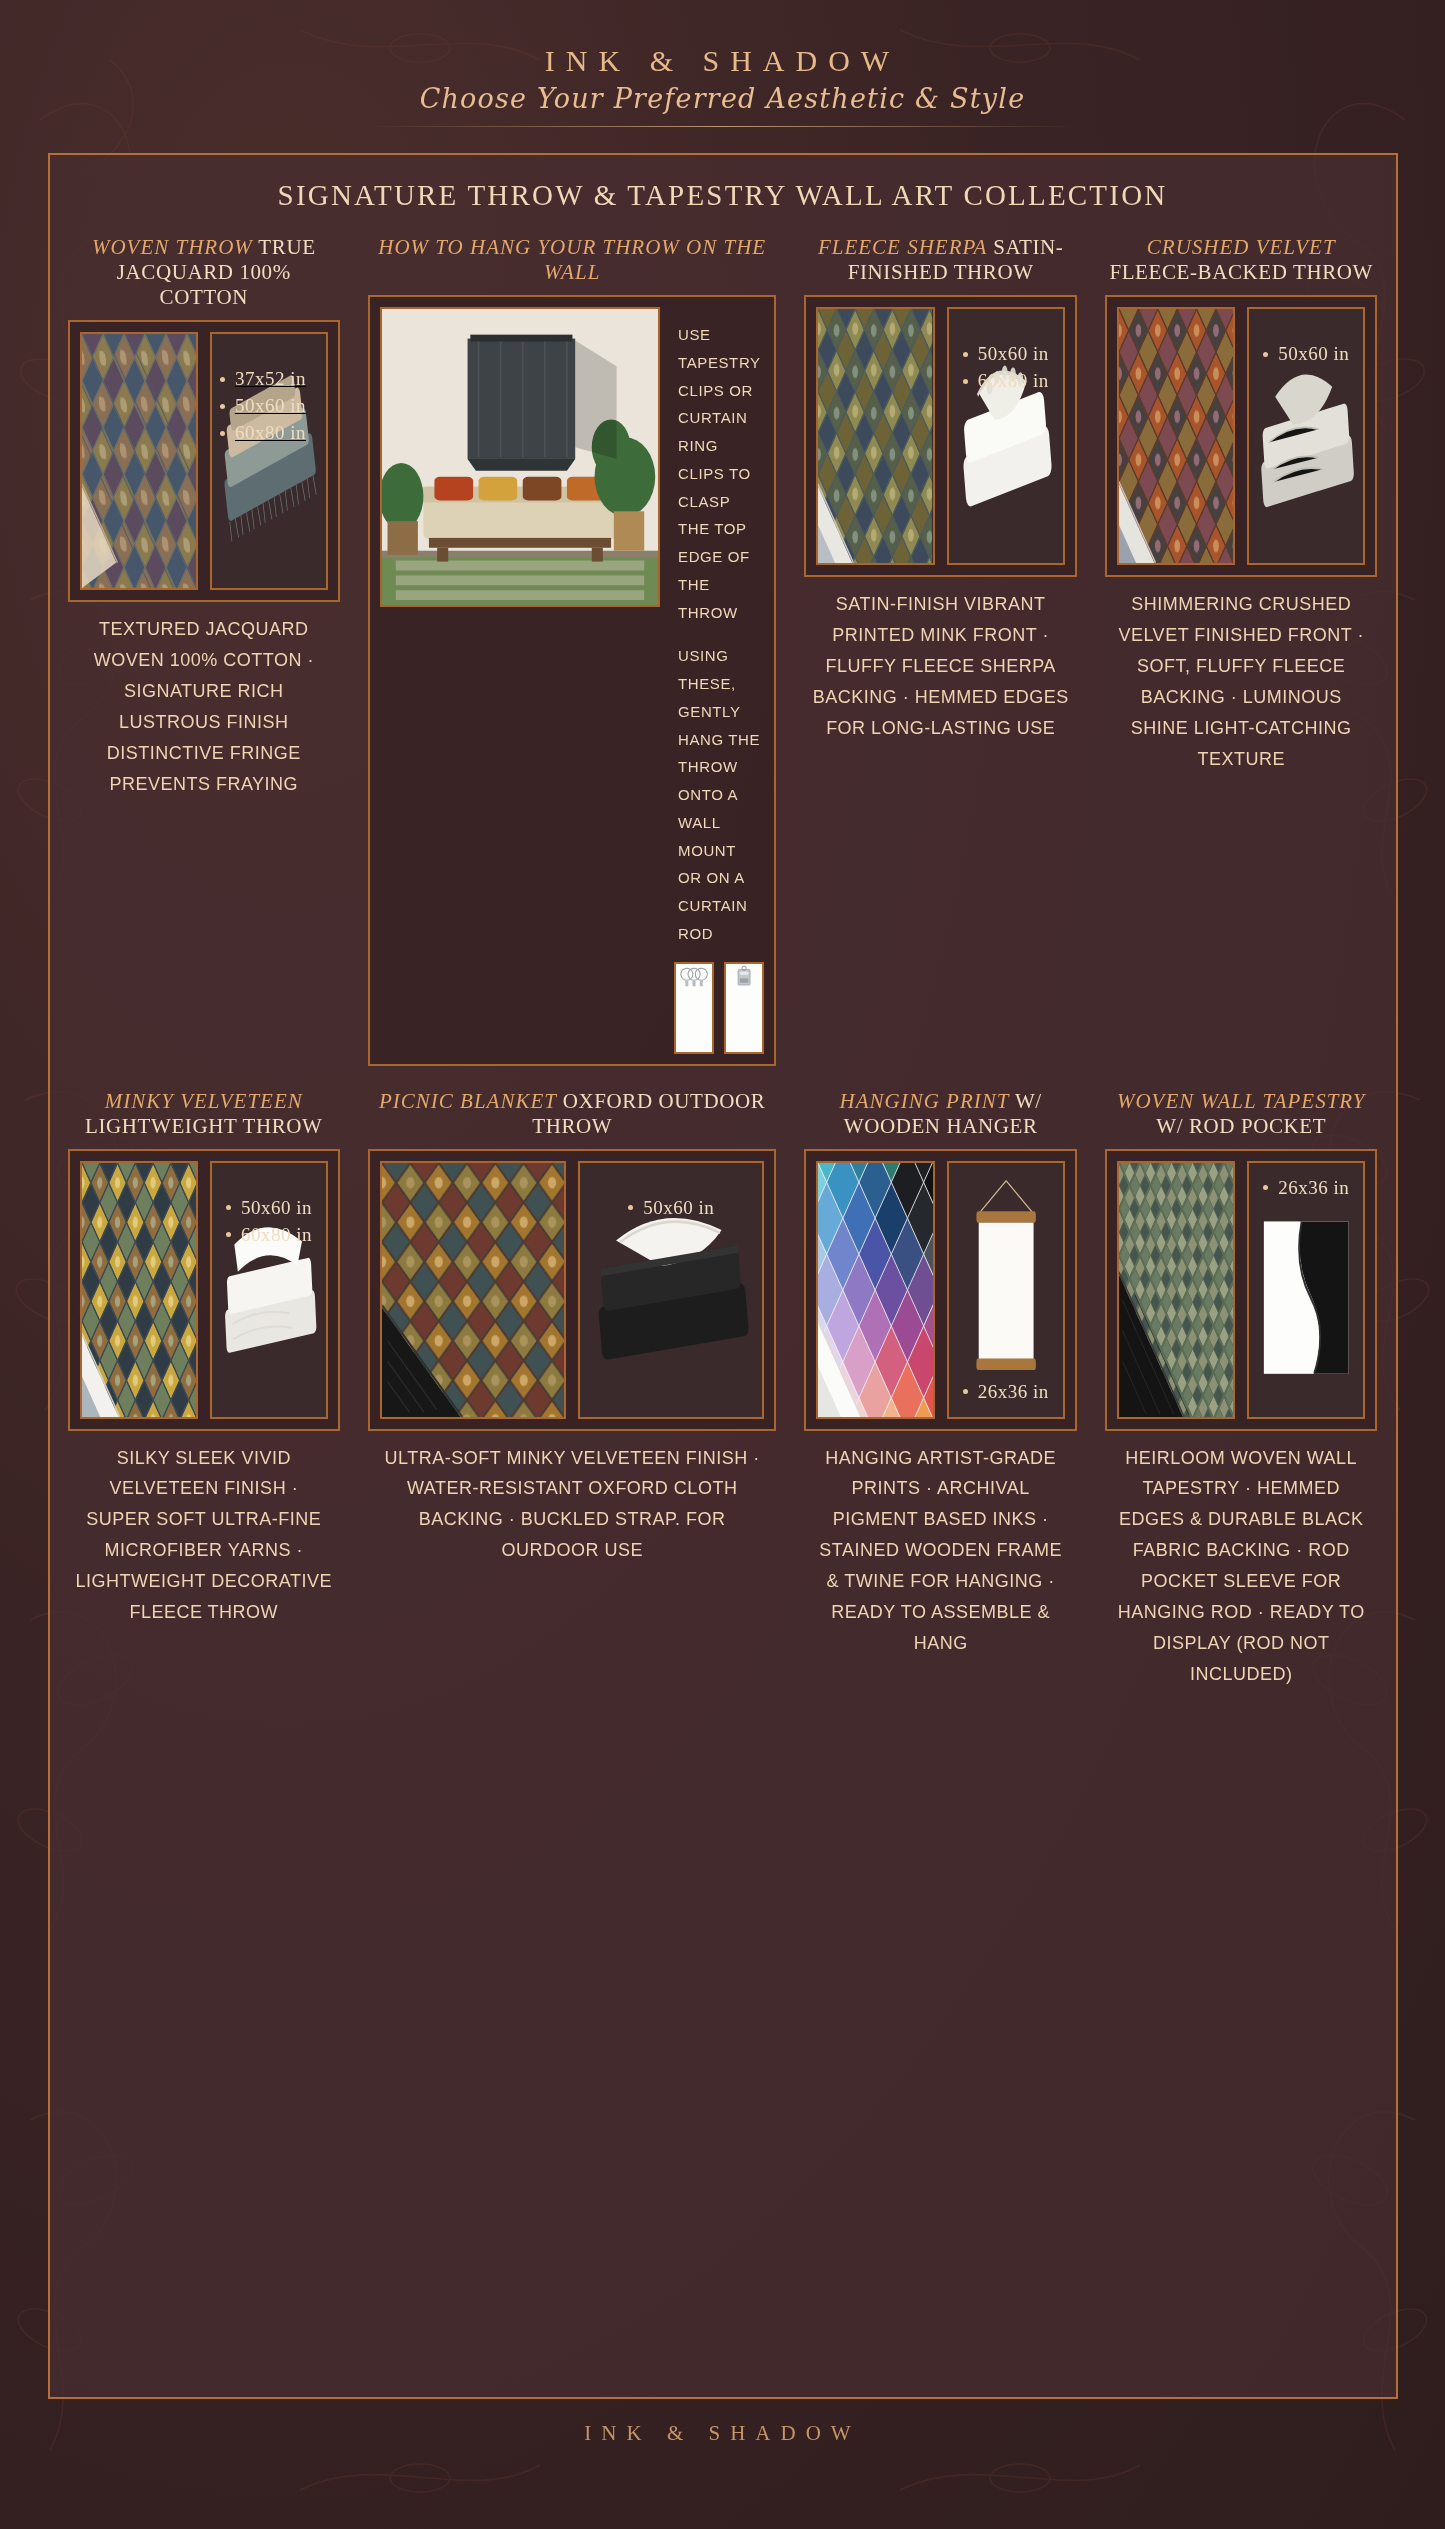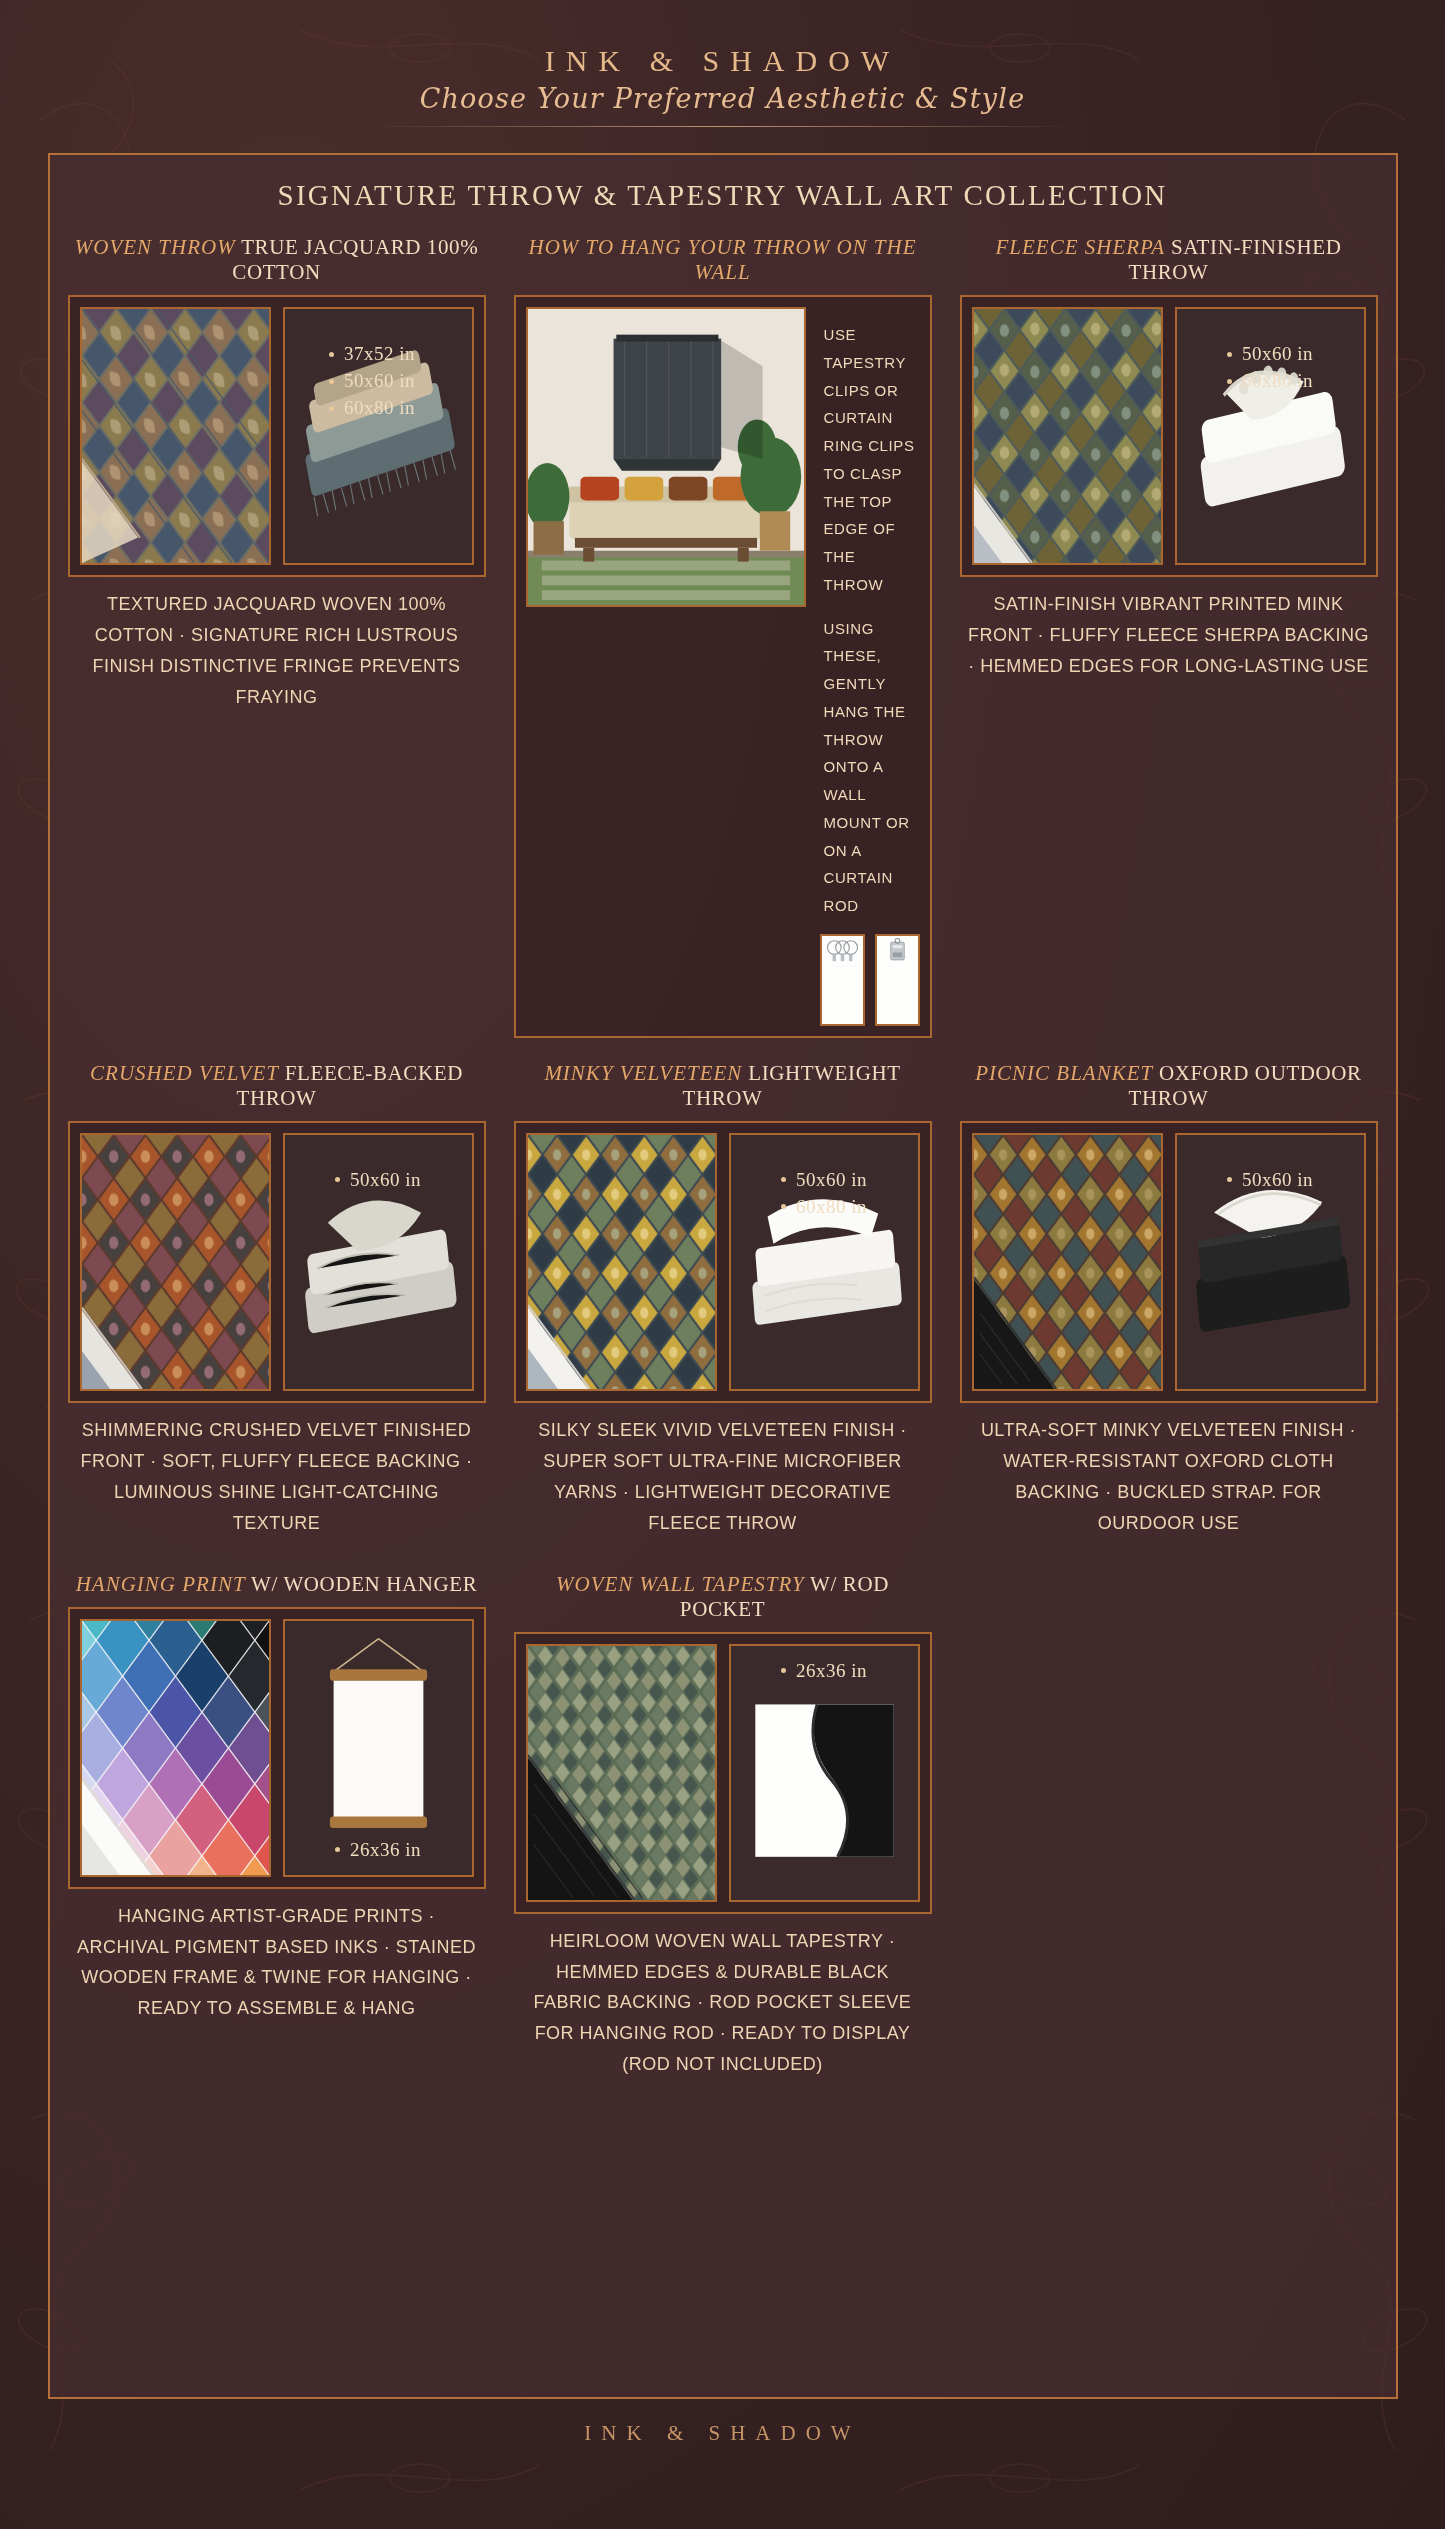--- a/index.html
+++ b/index.html
@@ -61,21 +61,21 @@
     font-family: "Liberation Serif", serif;
     font-size: 29px;
     letter-spacing: 2.2px;
     color: #f0d8b6;
     padding: 10px 0 14px;
     text-transform: uppercase;
   }
 
   .grid {
     display: grid;
-    grid-template-columns: 1fr 1fr 1fr;
+    grid-template-columns: 1fr 1fr 1fr 1fr;
     gap: 14px 28px;
   }
 
   
   .block { display: flex; flex-direction: column; }
   .block-title {
     text-align: center;
     font-size: 21px;
     letter-spacing: .6px;
     color: #f2ddc0;
@@ -257,21 +257,21 @@
             <g transform="rotate(-14 100 110)">
               <rect x="22" y="96" width="158" height="34" rx="5" fill="#5d6d72"></rect>
               <rect x="28" y="74" width="146" height="30" rx="5" fill="#8d9a96"></rect>
               <rect x="36" y="56" width="132" height="26" rx="5" fill="#cdbba1"></rect>
               <rect x="44" y="44" width="116" height="18" rx="5" fill="#b4a489"></rect>
               <g stroke="#6a757a" stroke-width="1.2">
                 <path d="M24 130 l0 16 M34 130 l2 16 M44 130 l0 16 M54 130 l2 16 M64 130 l0 16 M74 130 l2 16 M84 130 l0 16 M94 130 l2 16 M104 130 l0 16 M114 130 l2 16 M124 130 l0 16 M134 130 l2 16 M144 130 l0 16 M154 130 l2 16 M164 130 l0 16 M174 130 l2 16"></path>
               </g>
             </g>
           </svg>
-        <div class="sizes" style="position: absolute; left: 0px; right: 12px; top: 16px;">
+        <div class="sizes" style="position: absolute; left: 0px; right: 12px; top: 16px; text-decoration: underline;">
               <div class="size-li">
                 <span class="dot"></span>
                 <span>37x52 in</span>
               </div>
               <div class="size-li">
                 <span class="dot"></span>
                 <span>50x60 in</span>
               </div>
               <div class="size-li">
                 <span class="dot"></span>

